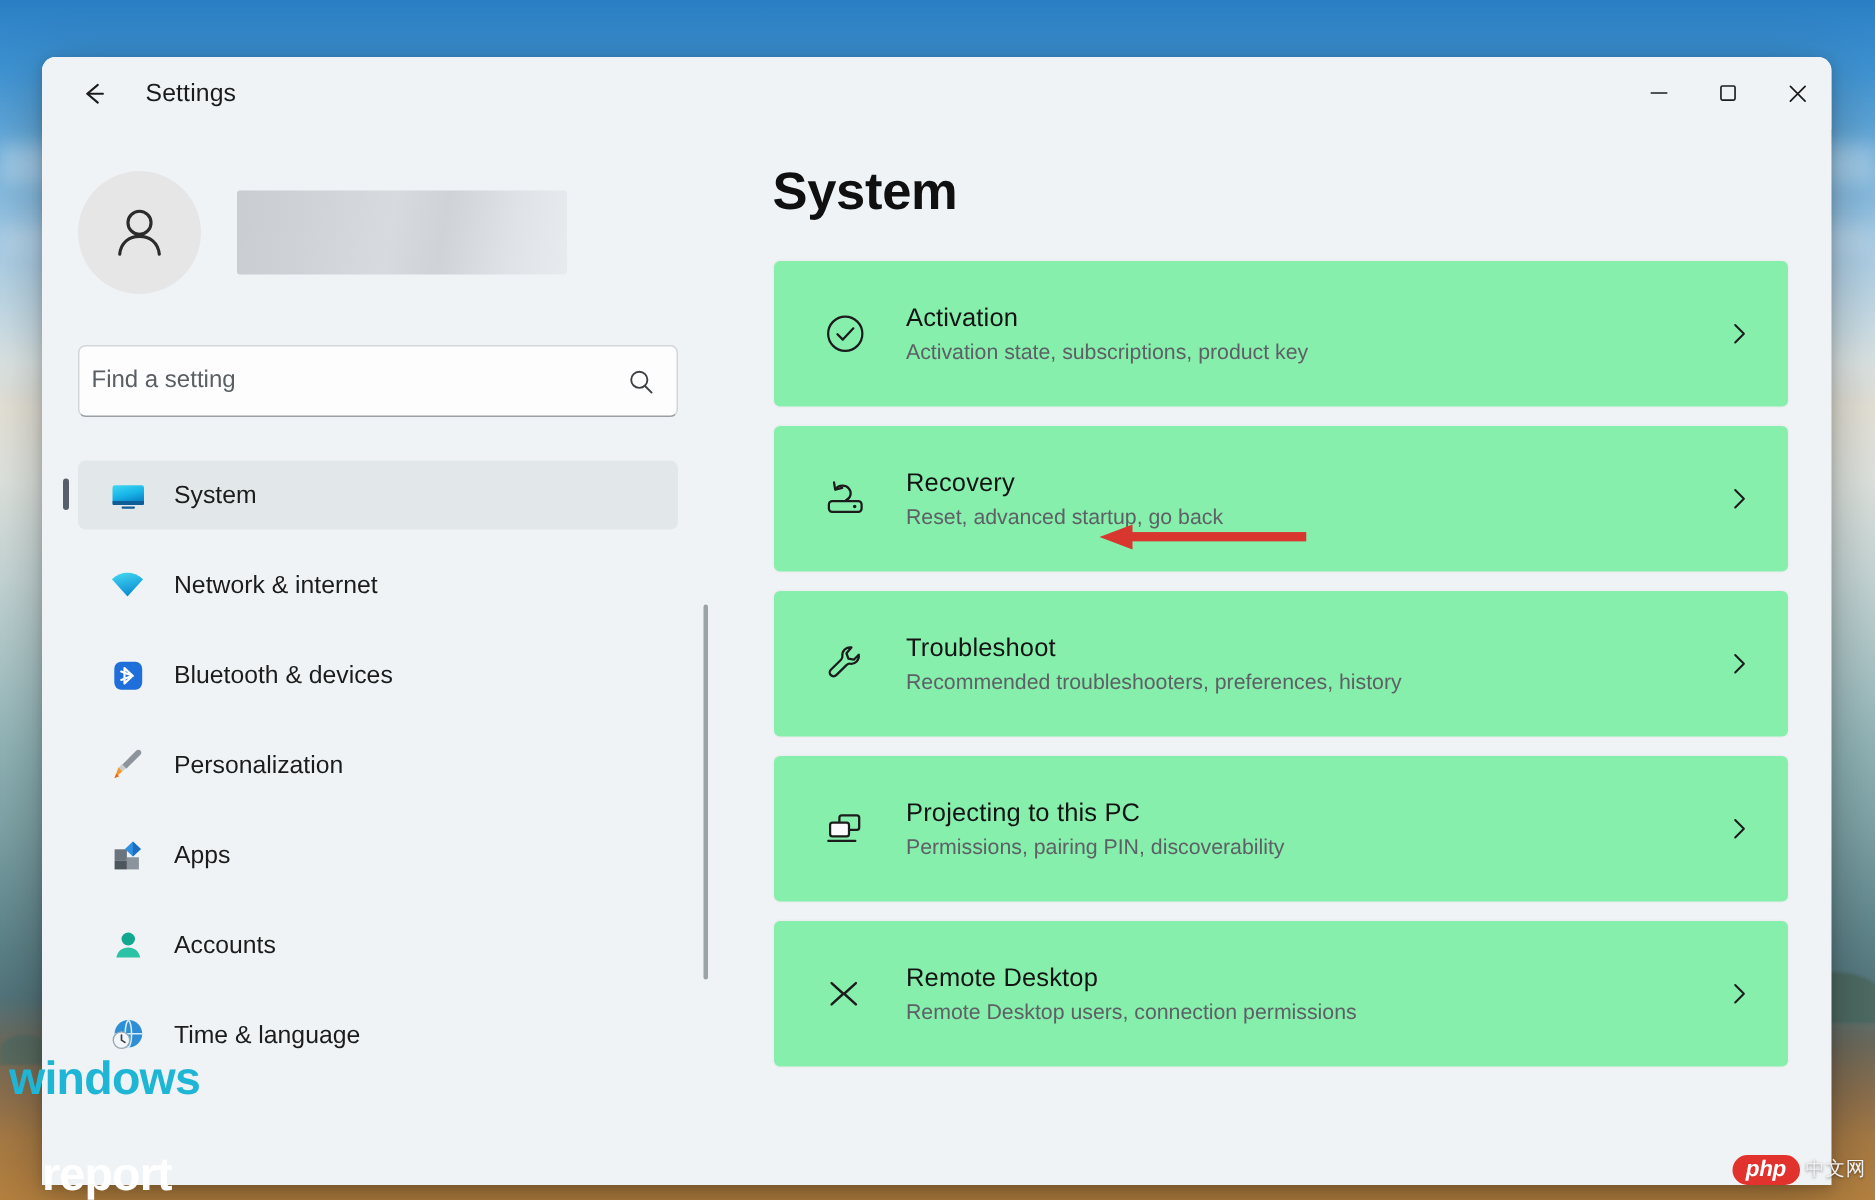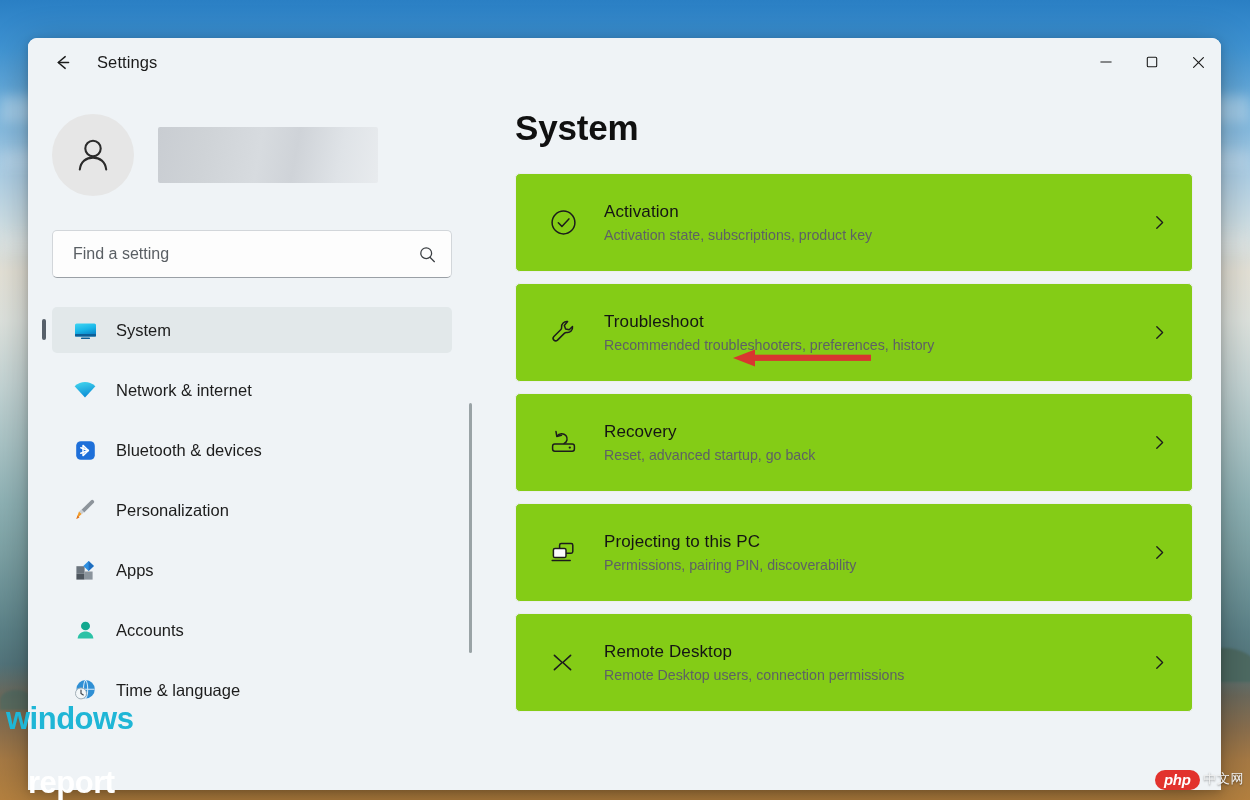--- a/index.html
+++ b/index.html
@@ -133,21 +133,21 @@
   }
 
   .searchbox {
     width: 400px; height: 48px;
     background: #fdfdfd;
     border: 1px solid #d2d6da;
     border-bottom: 1.6px solid #9aa0a6;
     border-radius: 5px;
     display: flex;
     align-items: center;
-    padding: 0 14px 0 20px;
+    padding: 0 14px 0 8px;
     margin-bottom: 29px;
     gap: 40px;
   }
   .searchbox input {
     flex: 1 1 auto;
     border: none;
     outline: none;
     background: transparent;
     font-family: "Liberation Sans", sans-serif;
     font-size: 16px;
@@ -207,21 +207,21 @@
   }
   .page-title {
     font-size: 35px;
     font-weight: bold;
     color: #101010;
     letter-spacing: -0.2px;
     margin-bottom: 25px;
   }
   .card {
     width: 678px;
-    background: #84cc16;
+    background: #86efac;
     border: 1px solid #eceef0;
     border-radius: 5px;
     height: 99px;
     display: flex;
     align-items: center;
     padding: 0 22px 0 26px;
     margin-bottom: 11px;
     position: relative;
     cursor: pointer;
   }
@@ -482,49 +482,49 @@
           <span class="card-chevron">
             <svg width="17" height="17" viewBox="0 0 17 17" fill="none">
               <path d="M5.8 2.7 L11.6 8.5 L5.8 14.3" stroke="#1c1c1c" stroke-width="1.35" stroke-linecap="round" stroke-linejoin="round"></path>
             </svg>
           </span>
         </div>
 
         <div class="card">
           <span class="card-icon">
             <svg width="31" height="31" viewBox="0 0 31 31" fill="none">
+              <path d="M9.0 9.0 C11.2 6.1 15.6 5.9 17.9 8.6 C20.1 11.2 19.2 15.2 16.1 16.4" stroke="#1c1c1c" stroke-width="1.5" stroke-linecap="round"></path>
+              <path d="M8.0 4.6 L8.8 9.4 L13.5 8.2" stroke="#1c1c1c" stroke-width="1.5" stroke-linecap="round" stroke-linejoin="round"></path>
+              <rect x="4.6" y="17.0" width="21.8" height="7.2" rx="2.2" stroke="#1c1c1c" stroke-width="1.5"></rect>
+              <circle cx="21.8" cy="20.6" r="1.15" fill="#1c1c1c"></circle>
+            </svg>
+          </span>
+          <span class="card-text">
+            <span class="card-title" style="display:block">Recovery</span>
+            <span class="card-sub" style="display:block">Reset, advanced startup, go back</span>
+          </span>
+          <span class="card-chevron">
+            <svg width="17" height="17" viewBox="0 0 17 17" fill="none">
+              <path d="M5.8 2.7 L11.6 8.5 L5.8 14.3" stroke="#1c1c1c" stroke-width="1.35" stroke-linecap="round" stroke-linejoin="round"></path>
+            </svg>
+          </span>
+        </div>
+
+        <div class="card">
+          <span class="card-icon">
+            <svg width="31" height="31" viewBox="0 0 31 31" fill="none">
               <path d="M19.6 4.6 C16.1 4.1 13.2 6.9 13.6 10.3 C13.7 11.2 13.4 12.1 12.7 12.8
                        L5.9 19.5 C4.9 20.5 4.9 22.1 5.9 23.1 C6.9 24.1 8.5 24.1 9.5 23.1
                        L16.3 16.4 C17.0 15.7 17.9 15.4 18.8 15.5 C22.2 15.9 25.0 13.0 24.5 9.5
                        L21.2 12.8 L17.6 12.1 L16.3 8.5 Z" stroke="#1c1c1c" stroke-width="1.5" stroke-linejoin="round"></path>
             </svg>
           </span>
           <span class="card-text">
             <span class="card-title" style="display:block">Troubleshoot</span>
             <span class="card-sub" style="display:block">Recommended troubleshooters, preferences, history</span>
-          </span>
-          <span class="card-chevron">
-            <svg width="17" height="17" viewBox="0 0 17 17" fill="none">
-              <path d="M5.8 2.7 L11.6 8.5 L5.8 14.3" stroke="#1c1c1c" stroke-width="1.35" stroke-linecap="round" stroke-linejoin="round"></path>
-            </svg>
-          </span>
-        </div>
-
-        <div class="card">
-          <span class="card-icon">
-            <svg width="31" height="31" viewBox="0 0 31 31" fill="none">
-              <path d="M9.0 9.0 C11.2 6.1 15.6 5.9 17.9 8.6 C20.1 11.2 19.2 15.2 16.1 16.4" stroke="#1c1c1c" stroke-width="1.5" stroke-linecap="round"></path>
-              <path d="M8.0 4.6 L8.8 9.4 L13.5 8.2" stroke="#1c1c1c" stroke-width="1.5" stroke-linecap="round" stroke-linejoin="round"></path>
-              <rect x="4.6" y="17.0" width="21.8" height="7.2" rx="2.2" stroke="#1c1c1c" stroke-width="1.5"></rect>
-              <circle cx="21.8" cy="20.6" r="1.15" fill="#1c1c1c"></circle>
-            </svg>
-          </span>
-          <span class="card-text">
-            <span class="card-title" style="display:block">Recovery</span>
-            <span class="card-sub" style="display:block">Reset, advanced startup, go back</span>
           </span>
           <span class="card-chevron">
             <svg width="17" height="17" viewBox="0 0 17 17" fill="none">
               <path d="M5.8 2.7 L11.6 8.5 L5.8 14.3" stroke="#1c1c1c" stroke-width="1.35" stroke-linecap="round" stroke-linejoin="round"></path>
             </svg>
           </span>
         </div>
 
         <div class="card">
           <span class="card-icon">

